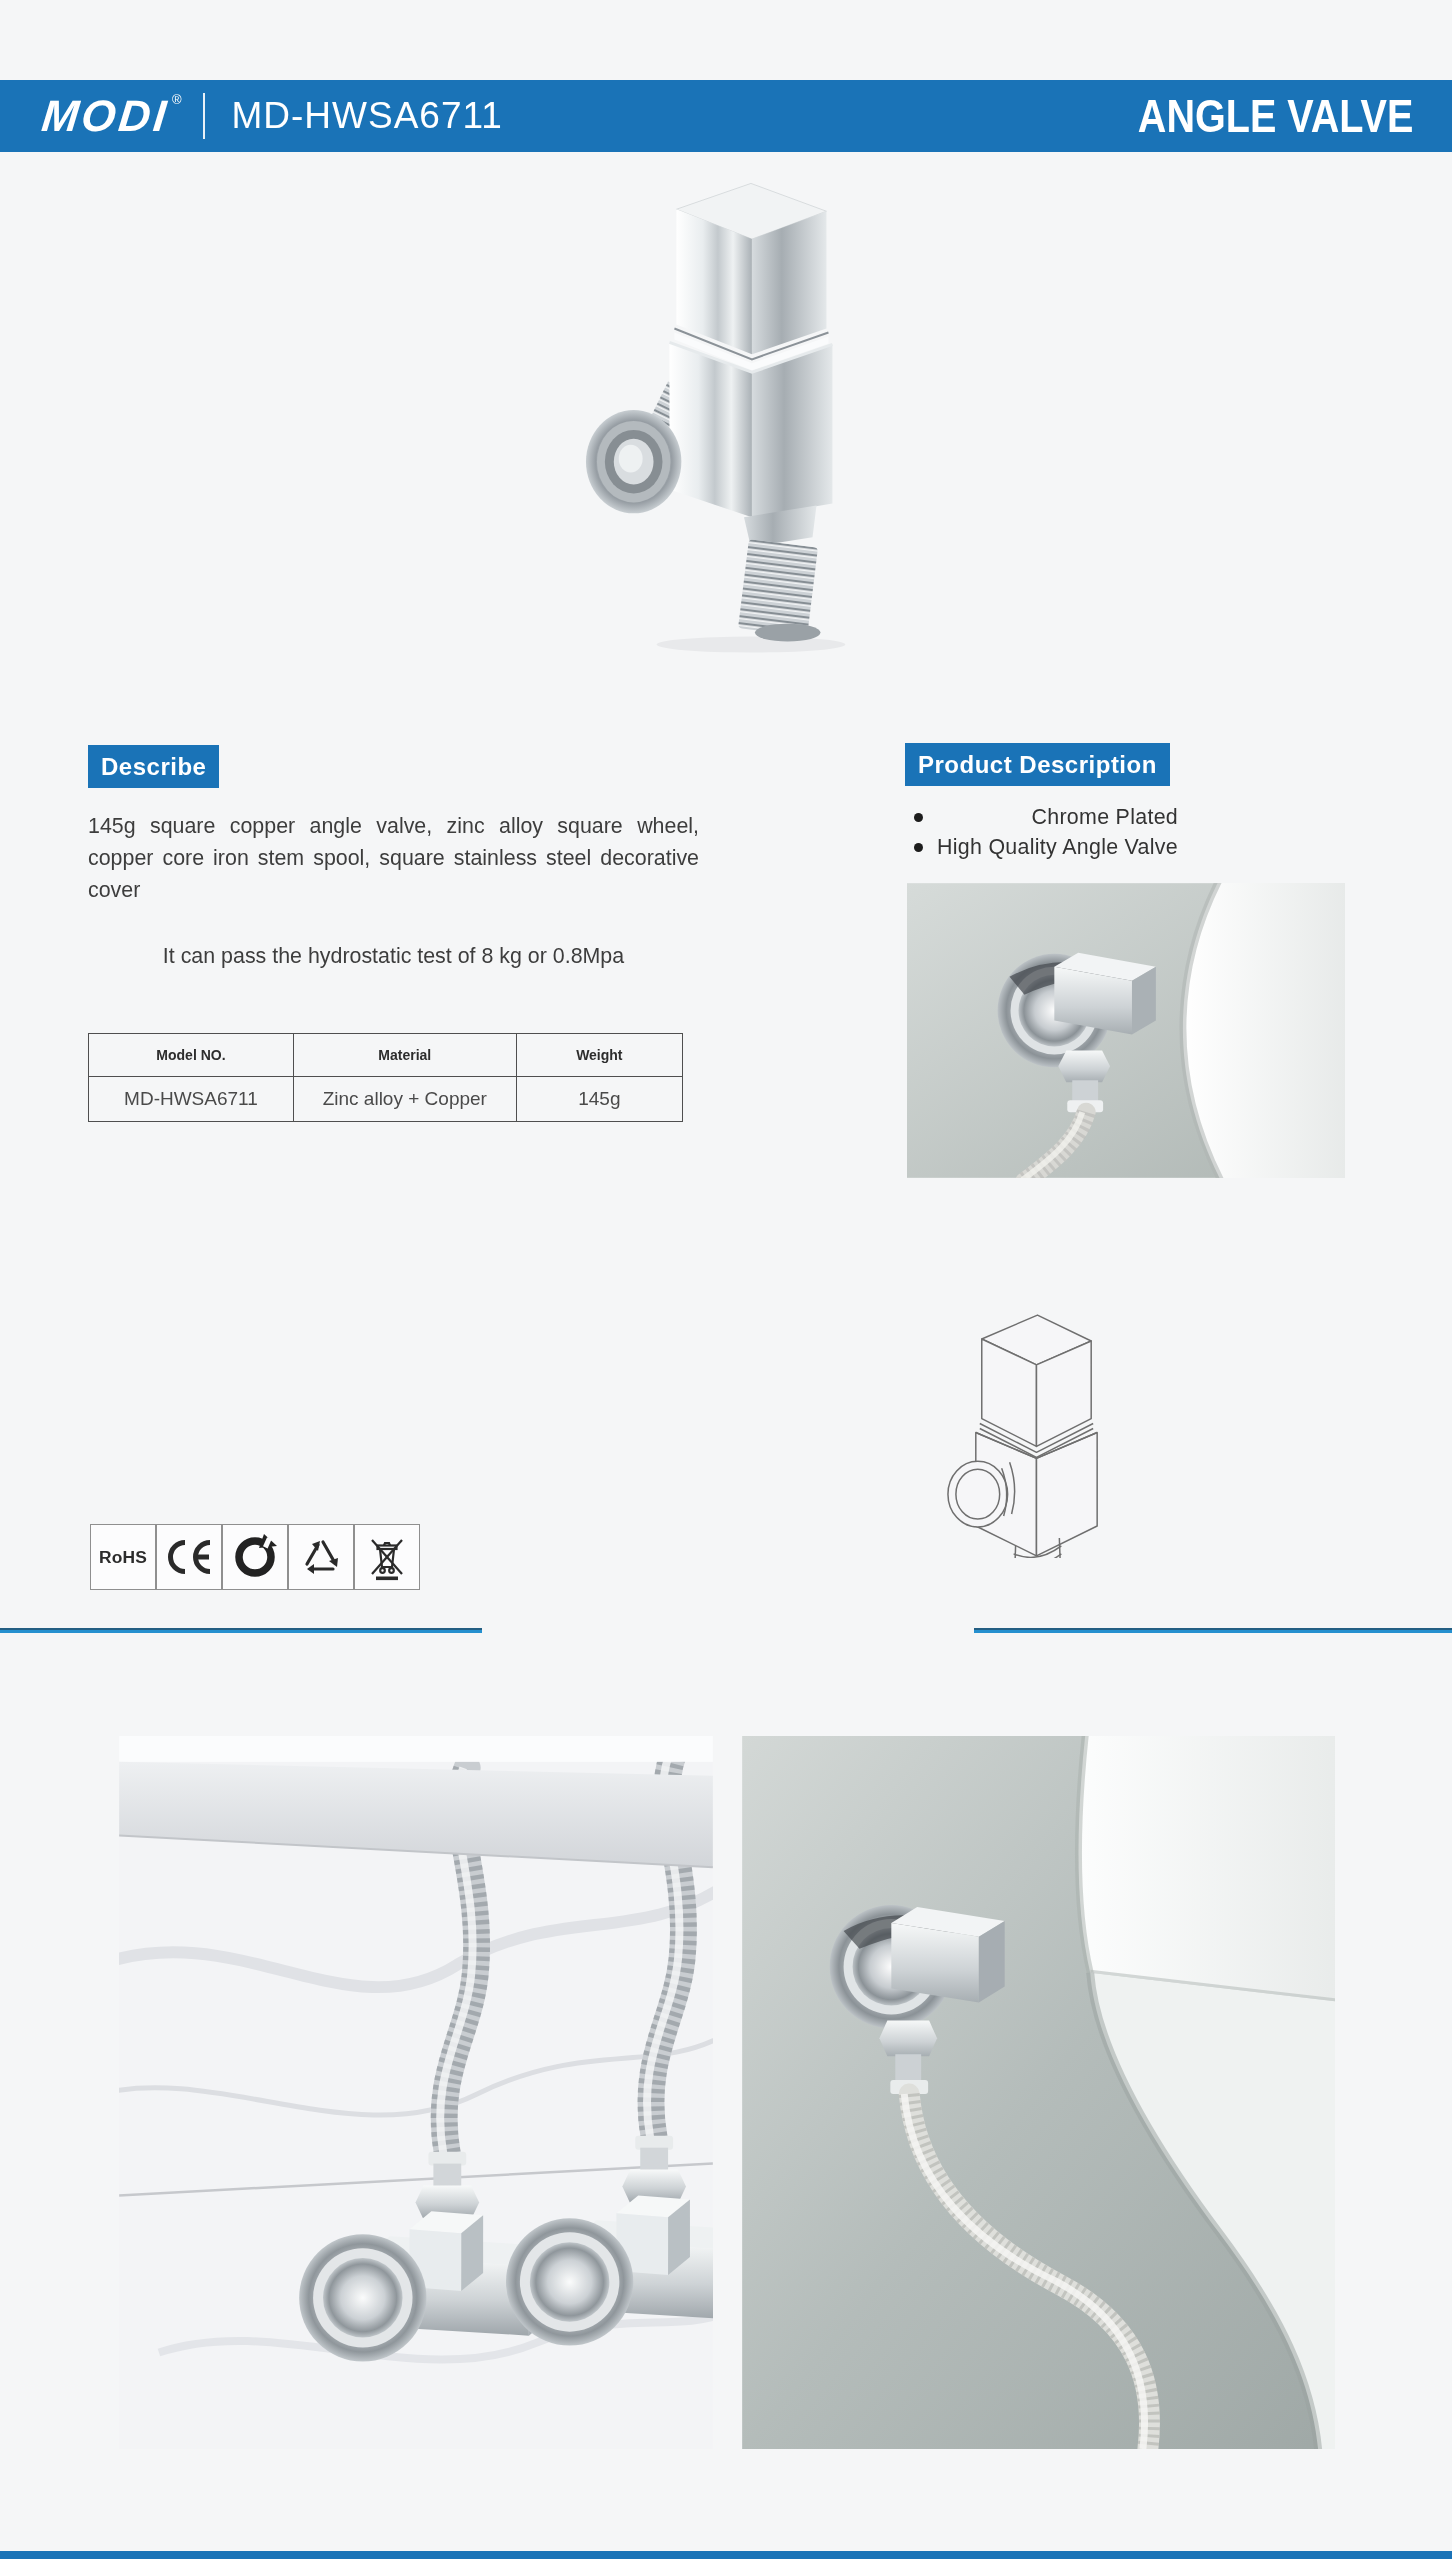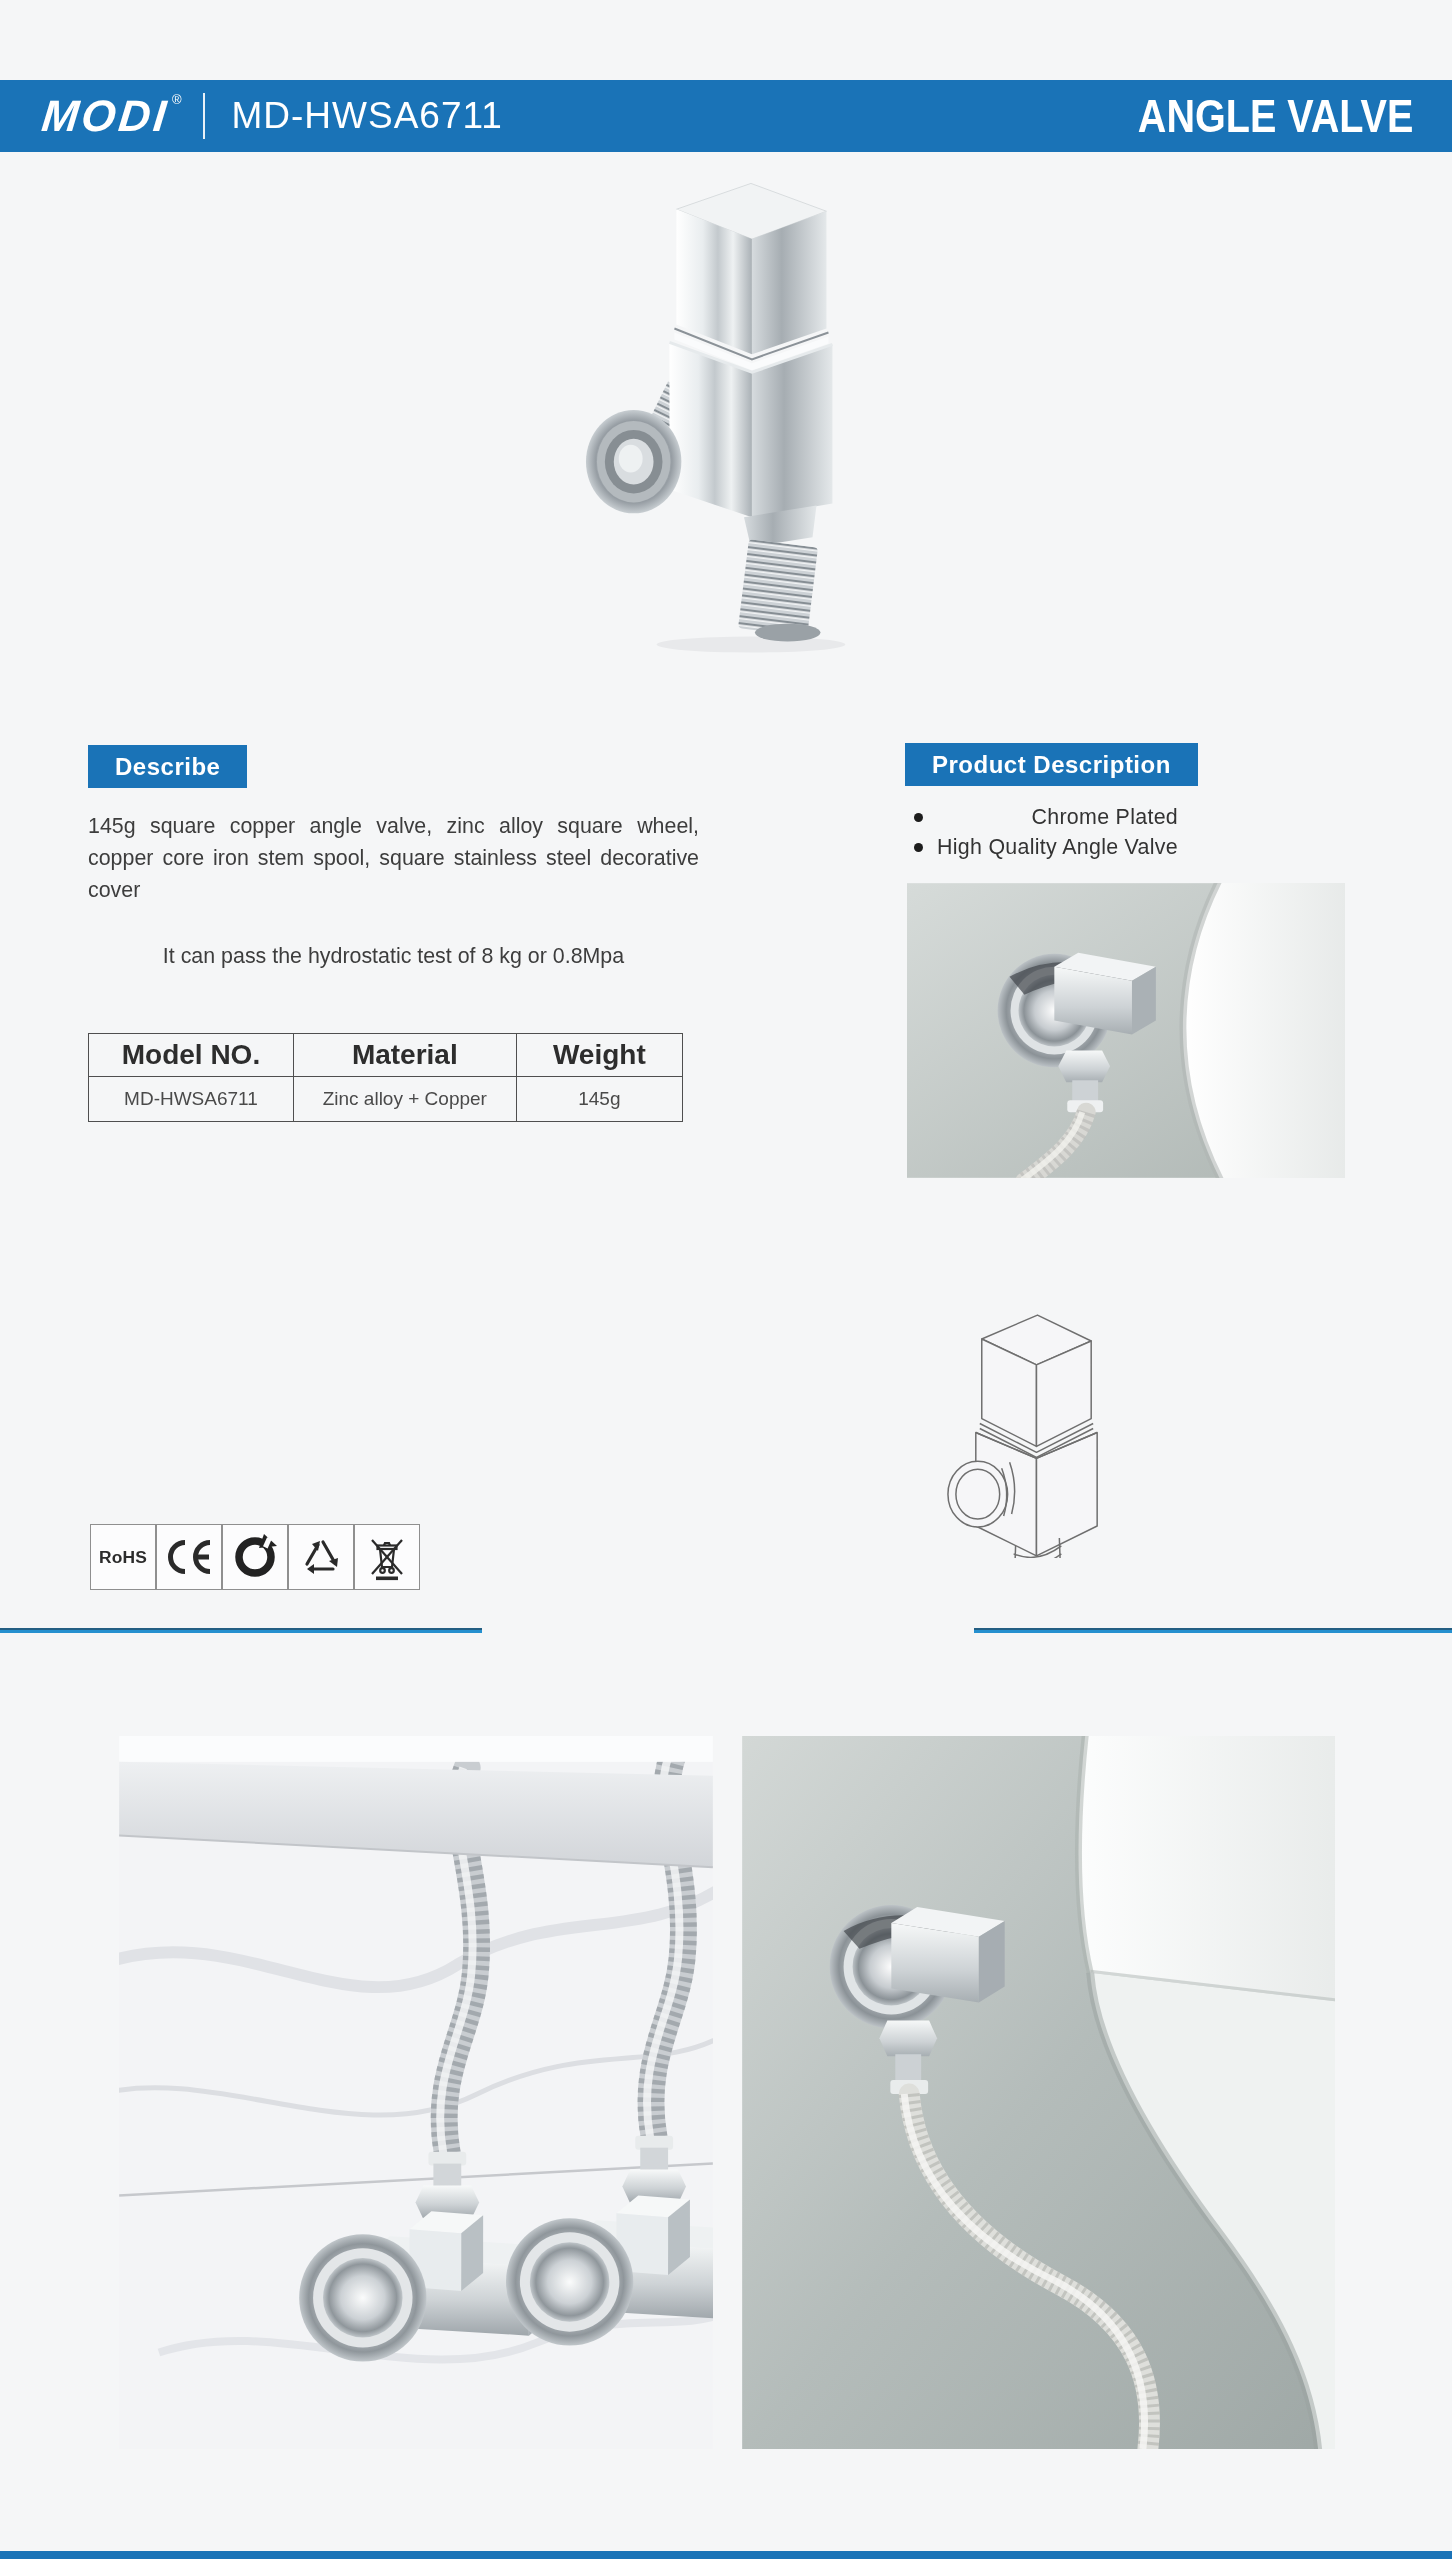--- a/index.html
+++ b/index.html
@@ -13,32 +13,32 @@
         transform:skewX(-6deg);line-height:1;}
   .reg{color:#fff;font-size:13px;margin-left:3px;margin-top:-2px;}
   .logo-divider{width:2px;height:46px;background:#ffffff;margin:0 26px 0 22px;opacity:.9;}
   .model{color:#fff;font-size:37px;font-weight:500;letter-spacing:1px;}
   .prod-title{position:absolute;right:40px;top:50%;transform:translateY(-50%) scaleX(.86);
               transform-origin:right center;color:#fff;font-size:46px;font-weight:bold;
               letter-spacing:0px;white-space:nowrap;}
   
   .badge{position:absolute;height:43px;background:var(--accent,#1a73b7);color:#fff;
          display:inline-flex;align-items:center;justify-content:center;
-         font-size:24px;font-weight:600;padding:0 27px;letter-spacing:0.5px;}
+         font-size:24px;font-weight:600;padding:0 13px;letter-spacing:0.5px;}
   .badge-describe{left:88px;top:745px;}
   .badge-pd{left:905px;top:743px;align-items:center;}
   
   .describe-text{position:absolute;left:88px;top:810px;width:611px;color:#3d3d3d;
                  font-size:21.4px;line-height:32px;}
   .describe-text p{margin:0 0 34px 0;text-align:center;}
   .describe-text .p1{text-align:justify;}
   
   .spec-table{position:absolute;left:88px;top:1033px;width:595px;border-collapse:collapse;}
   .spec-table th,.spec-table td{border:1.6px solid #4f4f4f;text-align:center;}
-  .spec-table th{font-size:28px;font-weight:bold;color:#2d2d2d;height:40px;}
+  .spec-table th{font-size:14px;font-weight:bold;color:#2d2d2d;height:40px;}
   .spec-table td{font-size:19px;color:#4a4a4a;height:42px;}
   .col-model{width:34.5%}.col-material{width:37.5%}.col-weight{width:28%}
   
   .pd-bullets{position:absolute;left:911px;top:802px;margin:0;padding:0;list-style:none;text-align:right;}
   .pd-bullets li{position:relative;padding-left:26px;font-size:21.4px;color:#333;
                  line-height:30px;letter-spacing:0.3px;}
   .pd-bullets li::before{content:"";position:absolute;left:3px;top:11px;width:9px;height:9px;
                  border-radius:50%;background:#1d1d1d;}
   
   .abs{position:absolute;}

